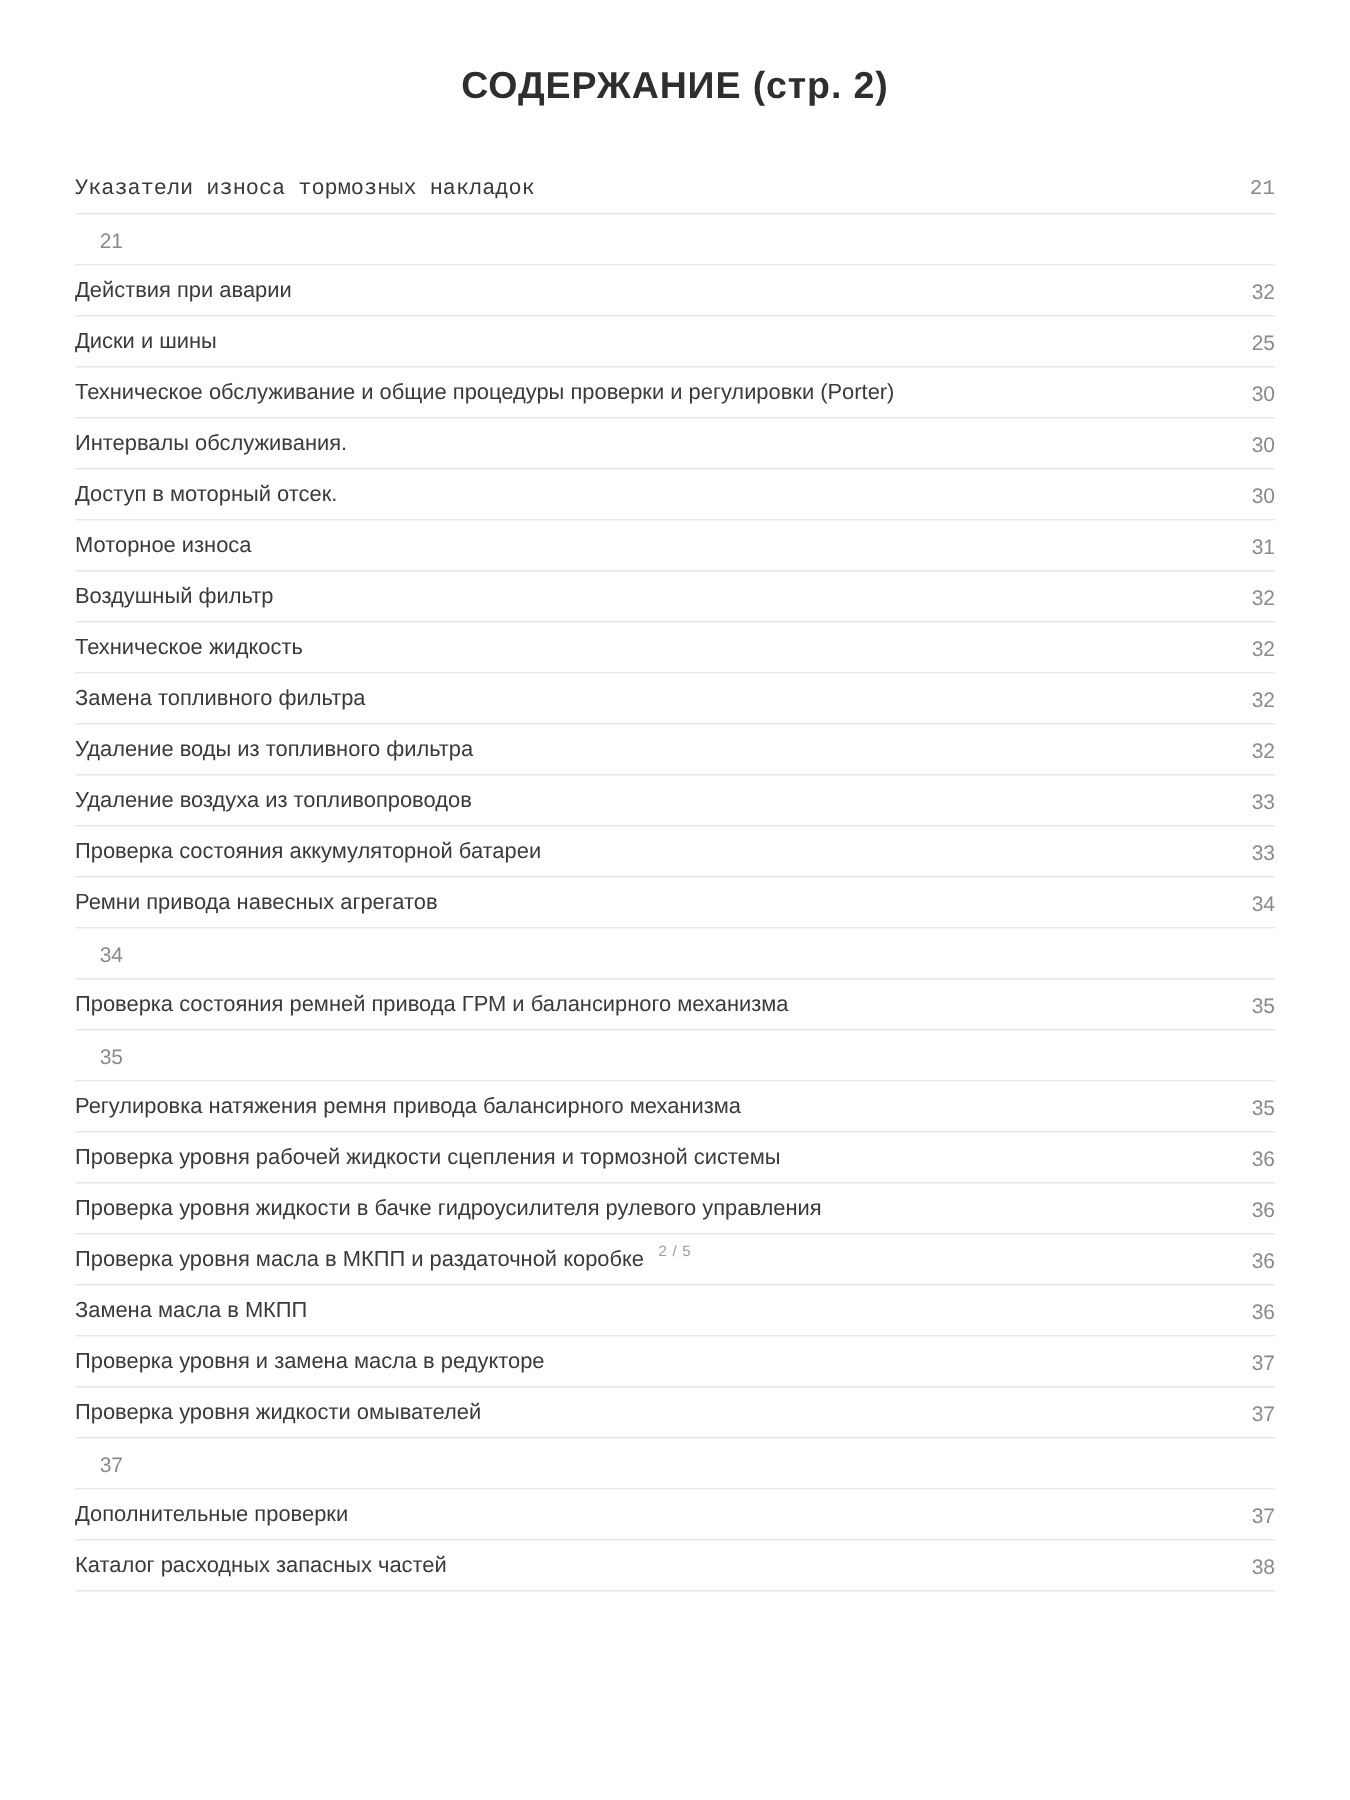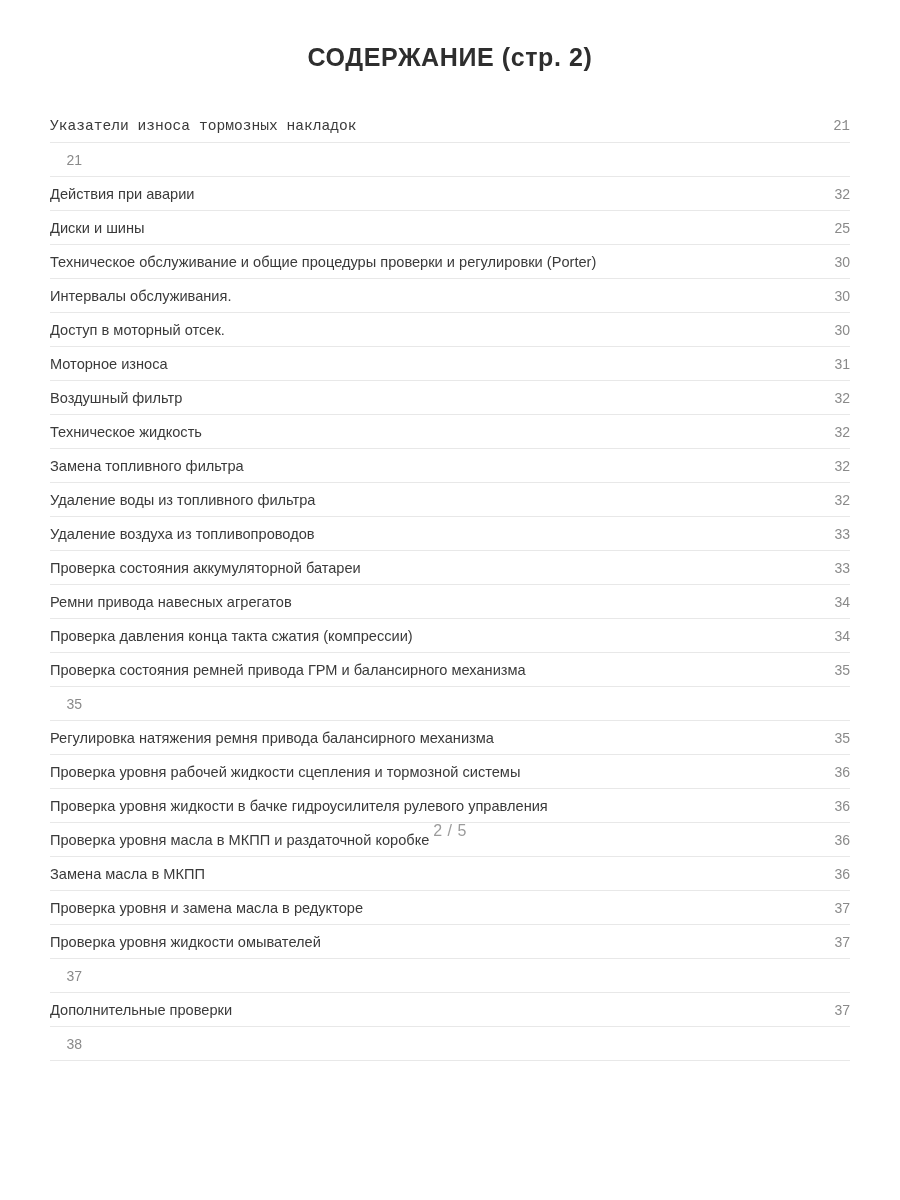--- a/index.html
+++ b/index.html
@@ -76,21 +76,21 @@
     min-width: 32px;
     text-align: right;
     flex: 0 0 auto;
   }
   .page-footer {
     position: absolute;
     left: 0;
     right: 0;
     bottom: 48px;
     text-align: center;
-    font-size: 16px;
+    font-size: 10px;
     color: #9b9b9b;
     letter-spacing: 0.5px;
   }
 </style>
 </head>
 <body>
 
 <div class="page">
 
   <h1 class="page-title">СОДЕРЖАНИЕ (стр. 2)</h1>
@@ -151,21 +151,20 @@
       </li>
       <li class="toc-row">
         <span class="toc-title">Проверка состояния аккумуляторной батареи</span>
         <span class="toc-page">33</span>
       </li>
       <li class="toc-row">
         <span class="toc-title">Ремни привода навесных агрегатов</span>
         <span class="toc-page">34</span>
       </li>
       <li class="toc-row">
-        <span class="toc-title">Проверка давления конца такта сжатия (компрессии)</span>
         <span class="toc-page">34</span>
       </li>
       <li class="toc-row">
         <span class="toc-title">Проверка состояния ремней привода ГРМ и балансирного механизма</span>
         <span class="toc-page">35</span>
       </li>
       <li class="toc-row">
         <span class="toc-page">35</span>
       </li>
       <li class="toc-row">
@@ -197,19 +196,20 @@
         <span class="toc-page">37</span>
       </li>
       <li class="toc-row">
         <span class="toc-page">37</span>
       </li>
       <li class="toc-row">
         <span class="toc-title">Дополнительные проверки</span>
         <span class="toc-page">37</span>
       </li>
       <li class="toc-row">
+        <span class="toc-title">Каталог расходных запасных частей</span>
         <span class="toc-page">38</span>
       </li>
     </ul>
 
   <div class="page-footer">2 / 5</div>
 
 </div>
 
 </body></html>

